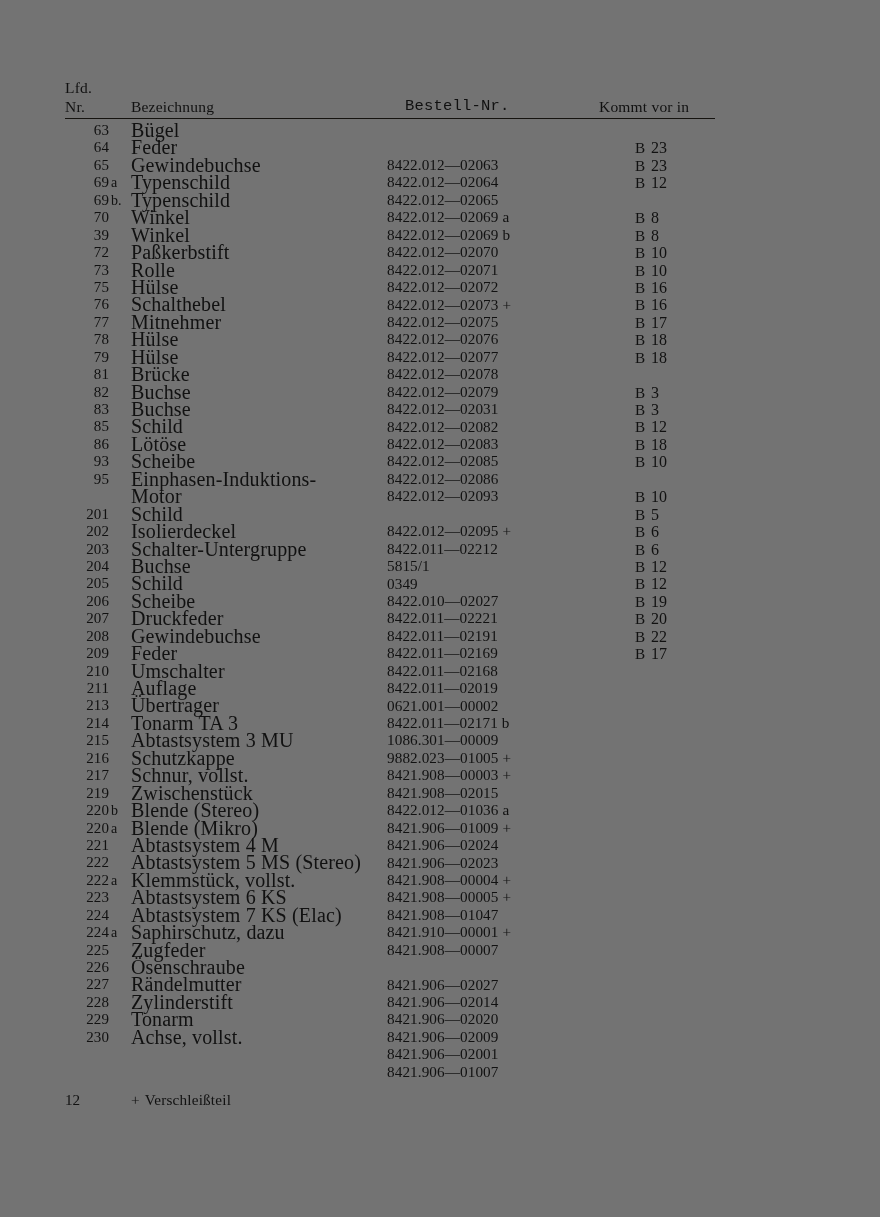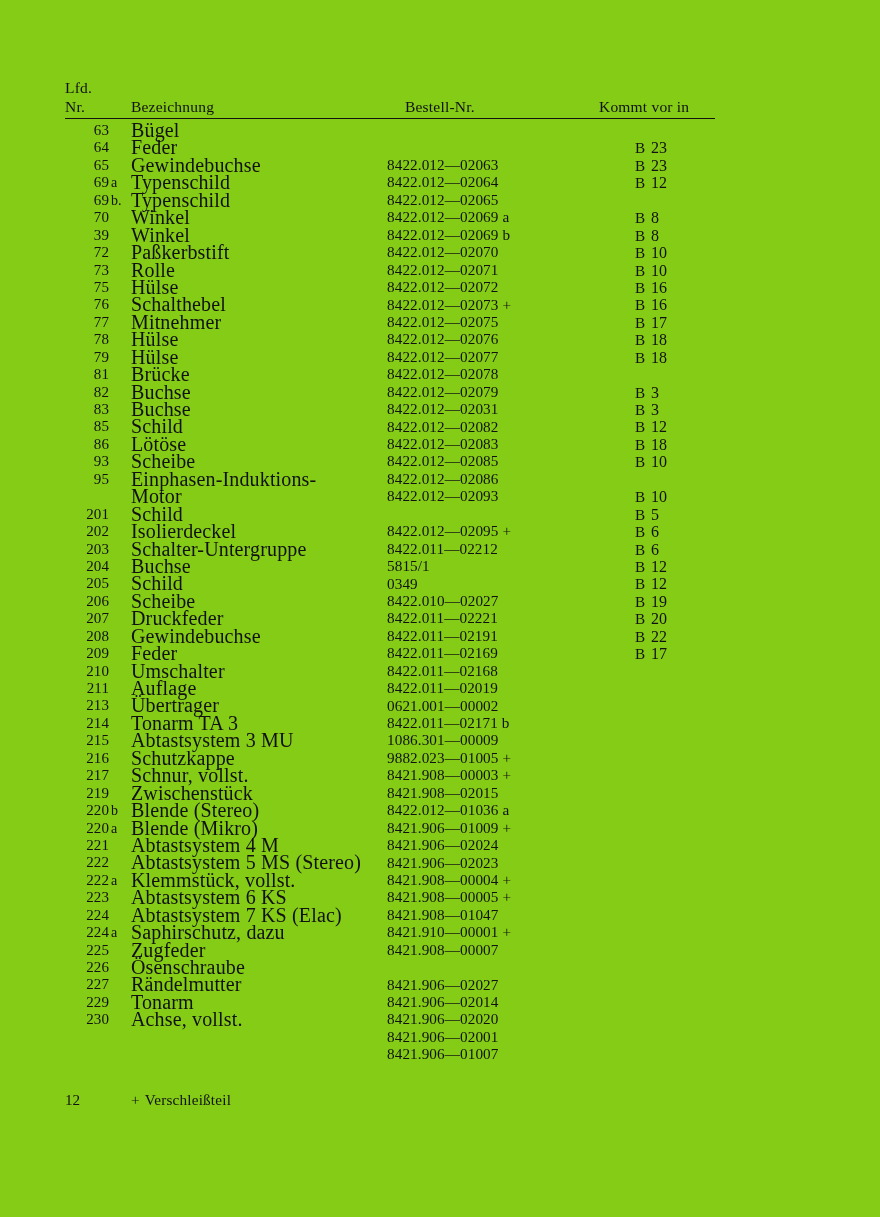--- a/index.html
+++ b/index.html
@@ -13,21 +13,21 @@
     font-family: "Liberation Serif", "DejaVu Serif", serif;
     color: #111111;
     overflow: hidden;
     position: relative;
   }
   .page {
     position: absolute;
     left: 0; top: 0;
     width: 880px;
     height: 1217px;
-    background: #84cc16;
+    background: #737373;
   }
   .sheet {
     position: absolute;
     left: 65px;
     top: 78px;
     width: 650px;
   }
 
   
   .thead {
@@ -52,20 +52,21 @@
     line-height: 19px;
     letter-spacing: 0.2px;
   }
   .h-best {
     position: absolute;
     left: 340px;
     top: 19px;
     font-size: 15.5px;
     line-height: 19px;
     letter-spacing: 0.2px;
+    font-family: Liberation Mono, monospace;
   }
   .h-komm {
     position: absolute;
     left: 534px;
     top: 19px;
     font-size: 15.5px;
     line-height: 19px;
     letter-spacing: 0.2px;
   }
   .hrule {
@@ -582,20 +583,28 @@
         </div>
         <div class="row">
           <div class="c-nr">227</div>
           <div class="c-suf"></div>
           <div class="c-bez">Rändelmutter</div>
           <div class="c-best">8421.906—02020</div>
           <div class="c-komm-b"></div>
           <div class="c-komm-n"></div>
         </div>
         <div class="row">
+          <div class="c-nr">228</div>
+          <div class="c-suf"></div>
+          <div class="c-bez">Zylinderstift</div>
+          <div class="c-best">8421.906—02009</div>
+          <div class="c-komm-b"></div>
+          <div class="c-komm-n"></div>
+        </div>
+        <div class="row">
           <div class="c-nr">229</div>
           <div class="c-suf"></div>
           <div class="c-bez">Tonarm</div>
           <div class="c-best">8421.906—02001</div>
           <div class="c-komm-b"></div>
           <div class="c-komm-n"></div>
         </div>
         <div class="row">
           <div class="c-nr">230</div>
           <div class="c-suf"></div>

